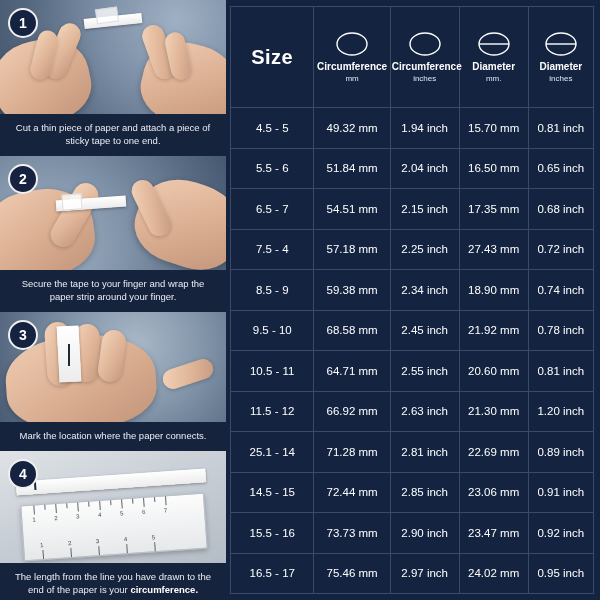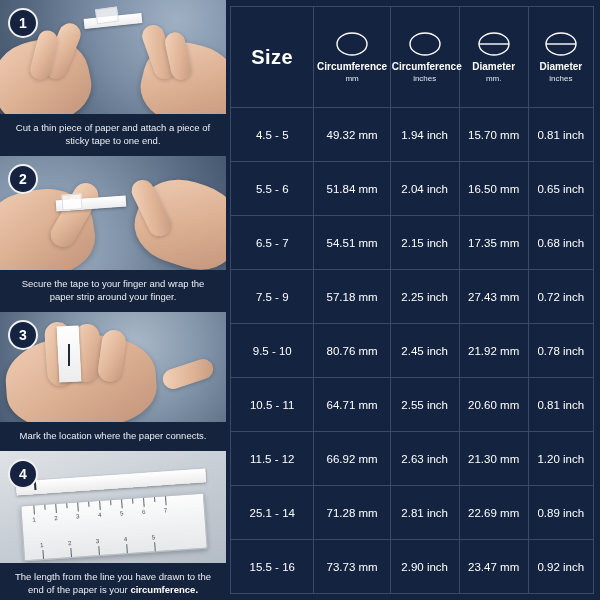--- a/index.html
+++ b/index.html
@@ -361,29 +361,36 @@
             <td class="">0.65 inch</td>
           </tr>
           <tr>
             <td class="c-size">6.5 - 7</td>
             <td class="">54.51 mm</td>
             <td class="">2.15 inch</td>
             <td class="">17.35 mm</td>
             <td class="">0.68 inch</td>
           </tr>
           <tr>
-            <td class="c-size">7.5 - 9</td>
+            <td class="c-size">7.5 - 4</td>
             <td class="">57.18 mm</td>
             <td class="">2.25 inch</td>
             <td class="">27.43 mm</td>
             <td class="">0.72 inch</td>
           </tr>
           <tr>
+            <td class="c-size">8.5 - 9</td>
+            <td class="">59.38 mm</td>
+            <td class="">2.34 inch</td>
+            <td class="">18.90 mm</td>
+            <td class="">0.74 inch</td>
+          </tr>
+          <tr>
             <td class="c-size">9.5 - 10</td>
-            <td class="">80.76 mm</td>
+            <td class="">68.58 mm</td>
             <td class="">2.45 inch</td>
             <td class="">21.92 mm</td>
             <td class="">0.78 inch</td>
           </tr>
           <tr>
             <td class="c-size">10.5 - 11</td>
             <td class="">64.71 mm</td>
             <td class="">2.55 inch</td>
             <td class="">20.60 mm</td>
             <td class="">0.81 inch</td>
@@ -396,22 +403,36 @@
             <td class="">1.20 inch</td>
           </tr>
           <tr>
             <td class="c-size">25.1 - 14</td>
             <td class="">71.28 mm</td>
             <td class="">2.81 inch</td>
             <td class="">22.69 mm</td>
             <td class="">0.89 inch</td>
           </tr>
           <tr>
+            <td class="c-size">14.5 - 15</td>
+            <td class="">72.44 mm</td>
+            <td class="">2.85 inch</td>
+            <td class="">23.06 mm</td>
+            <td class="">0.91 inch</td>
+          </tr>
+          <tr>
             <td class="c-size">15.5 - 16</td>
             <td class="">73.73 mm</td>
             <td class="">2.90 inch</td>
             <td class="">23.47 mm</td>
             <td class="">0.92 inch</td>
           </tr>
+          <tr>
+            <td class="c-size">16.5 - 17</td>
+            <td class="">75.46 mm</td>
+            <td class="">2.97 inch</td>
+            <td class="">24.02 mm</td>
+            <td class="">0.95 inch</td>
+          </tr>
         </tbody>
     </table>
   </div>
 </div>
 
 </body></html>

